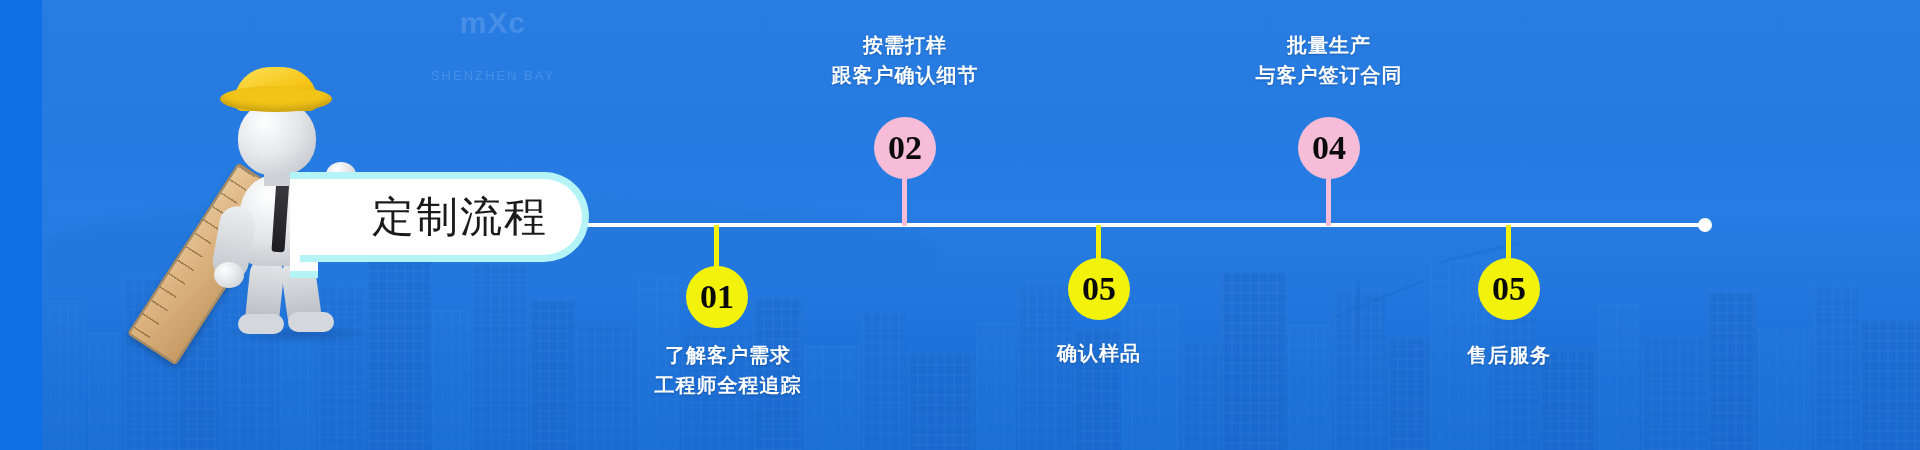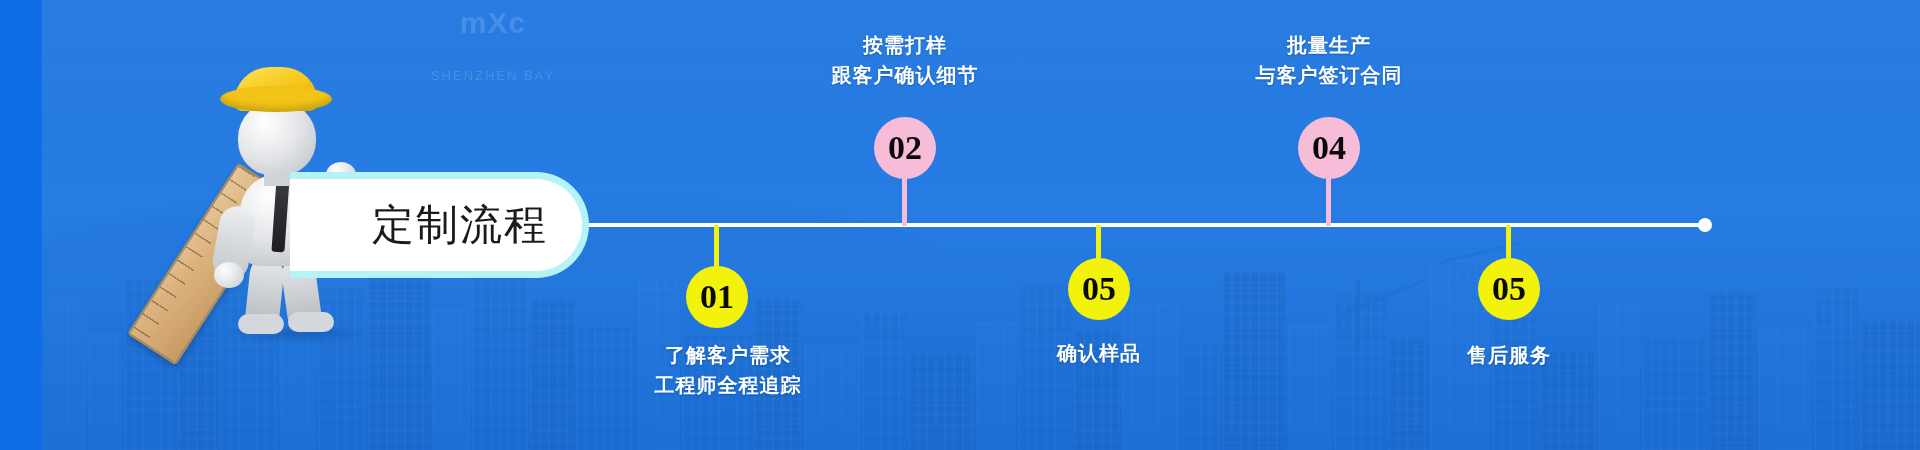--- a/index.html
+++ b/index.html
@@ -124,21 +124,21 @@
     height: 14px;
     border-radius: 50%;
     background: #ffffff;
   }
 
   
   .brand-badge {
     position: absolute;
     left: 300px;
     top: 172px;
-    height: 106px;
+    height: 90px;
     padding: 0 34px 0 72px;
     display: flex;
     align-items: center;
     background: #ffffff;
     border: 7px solid #b4f4f7;
     border-left: none;
     border-radius: 0 56px 56px 0;
     box-sizing: border-box;
   }
   .brand-badge .brand-text {

